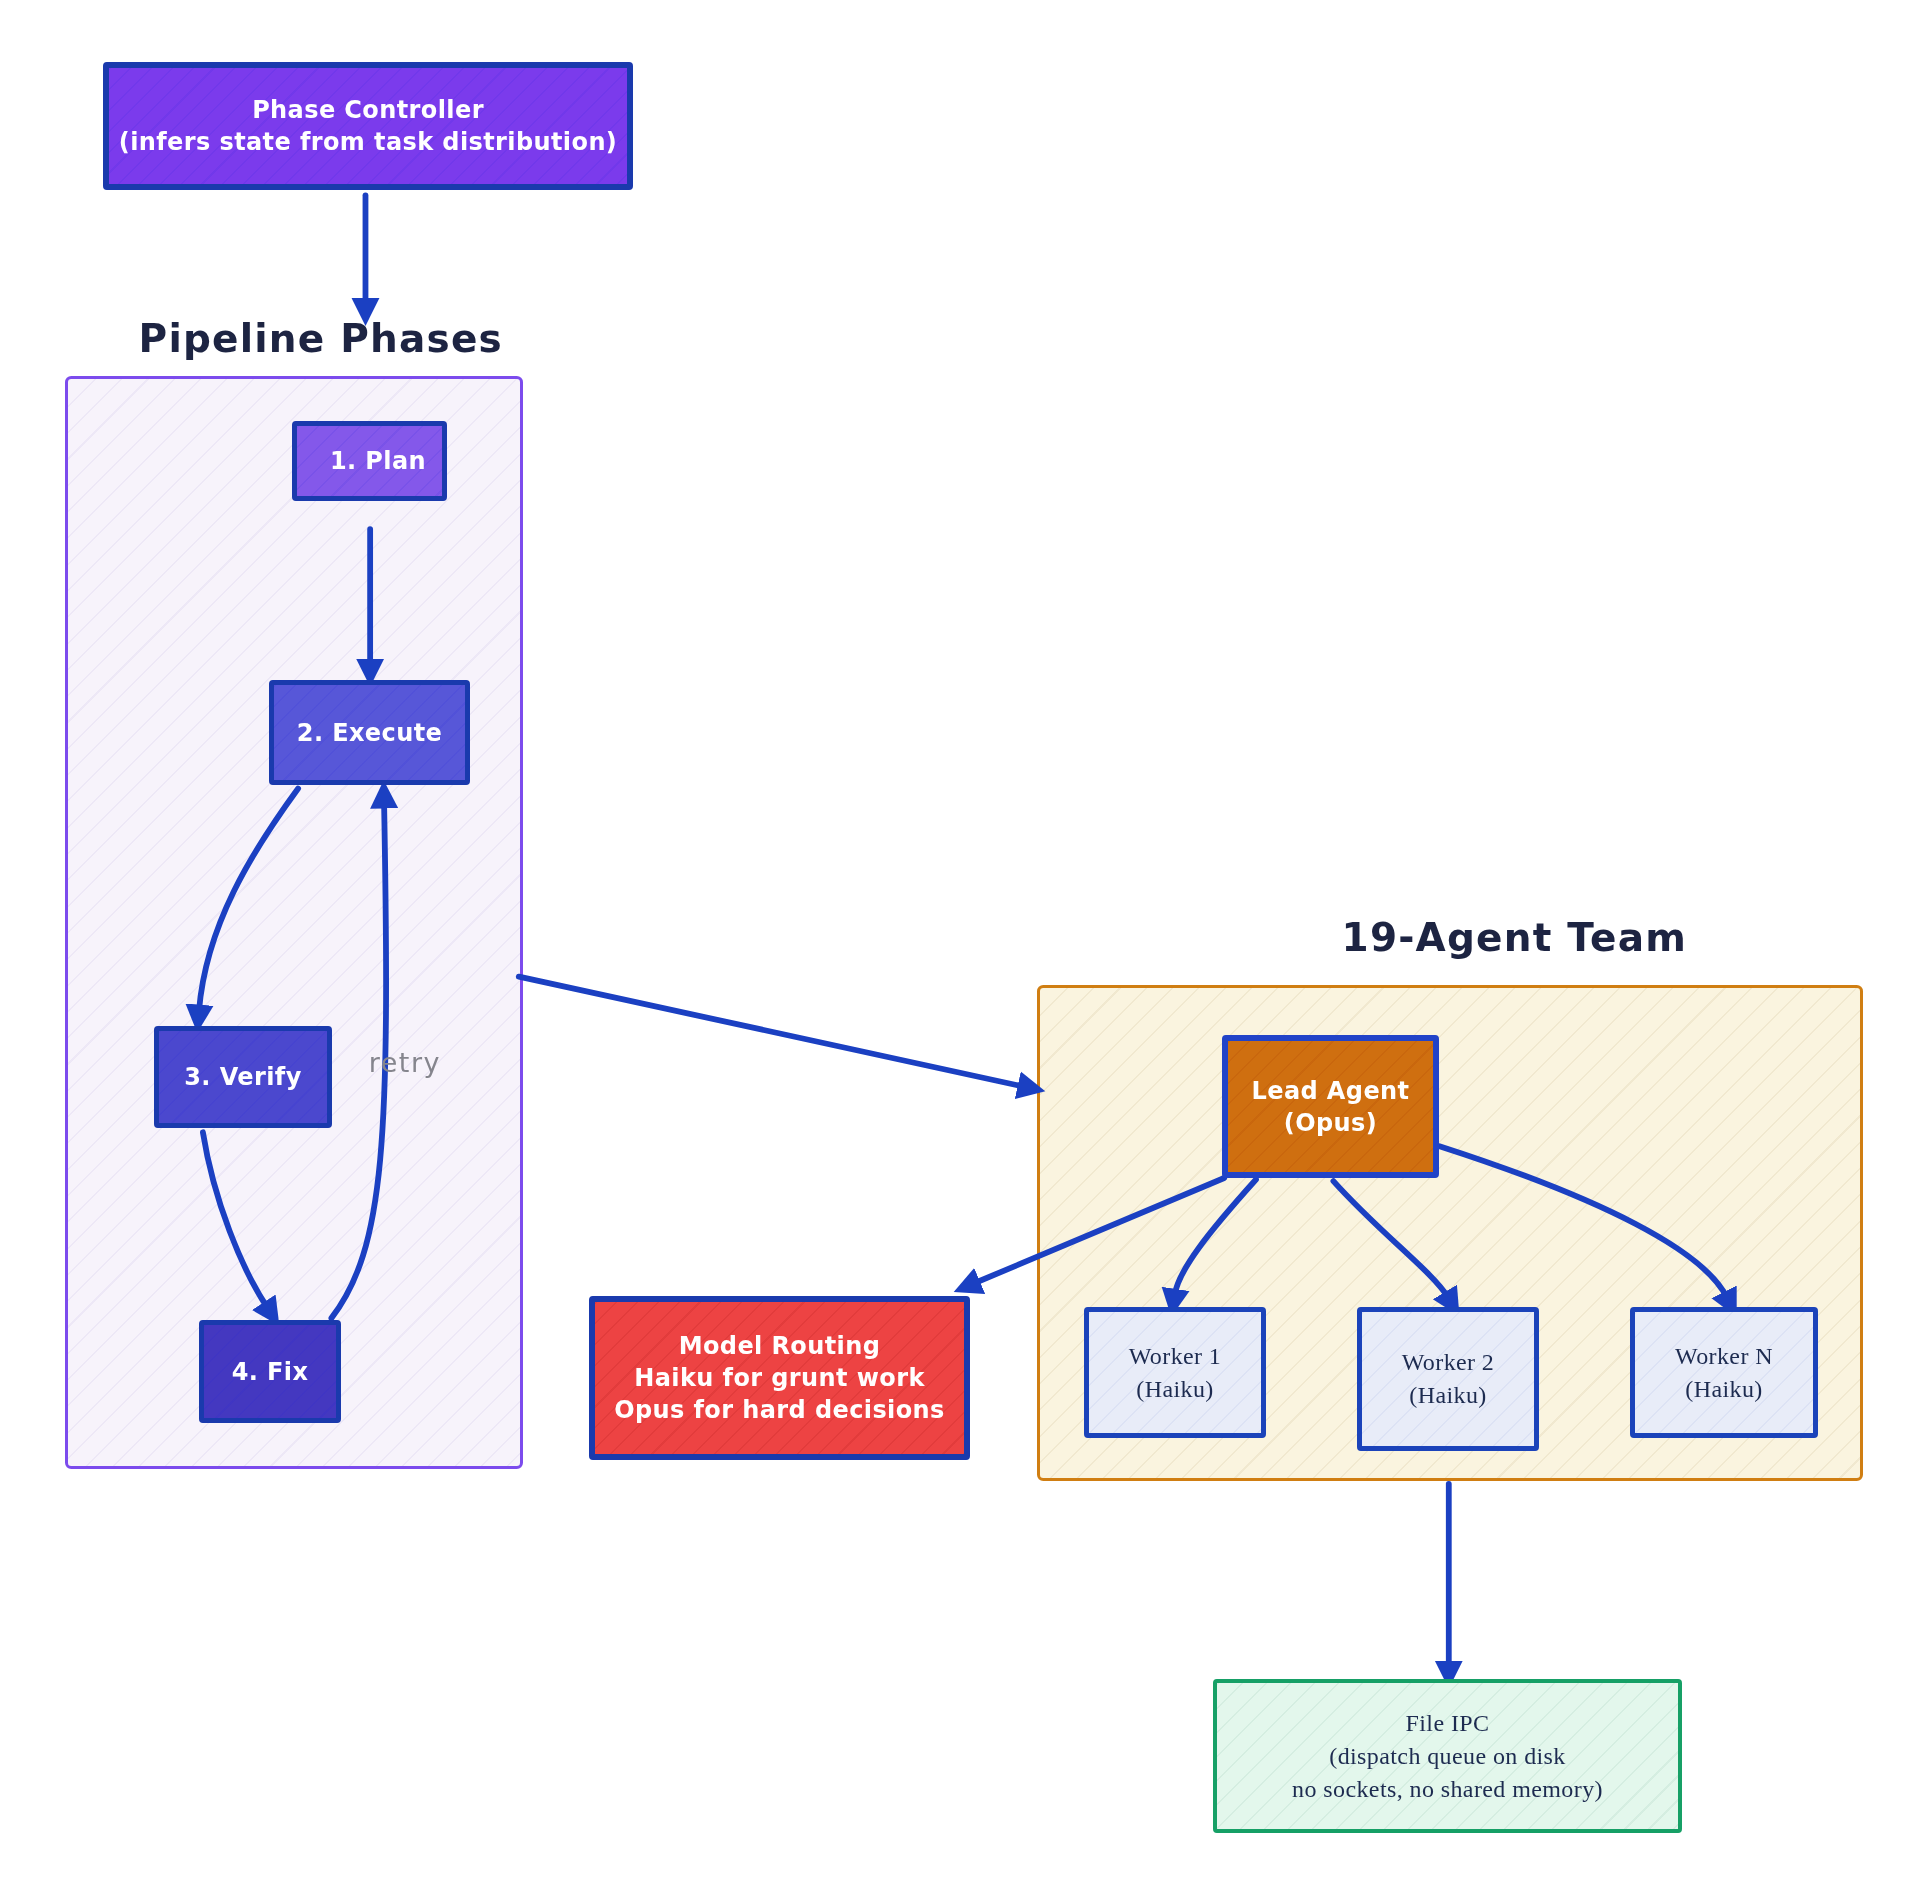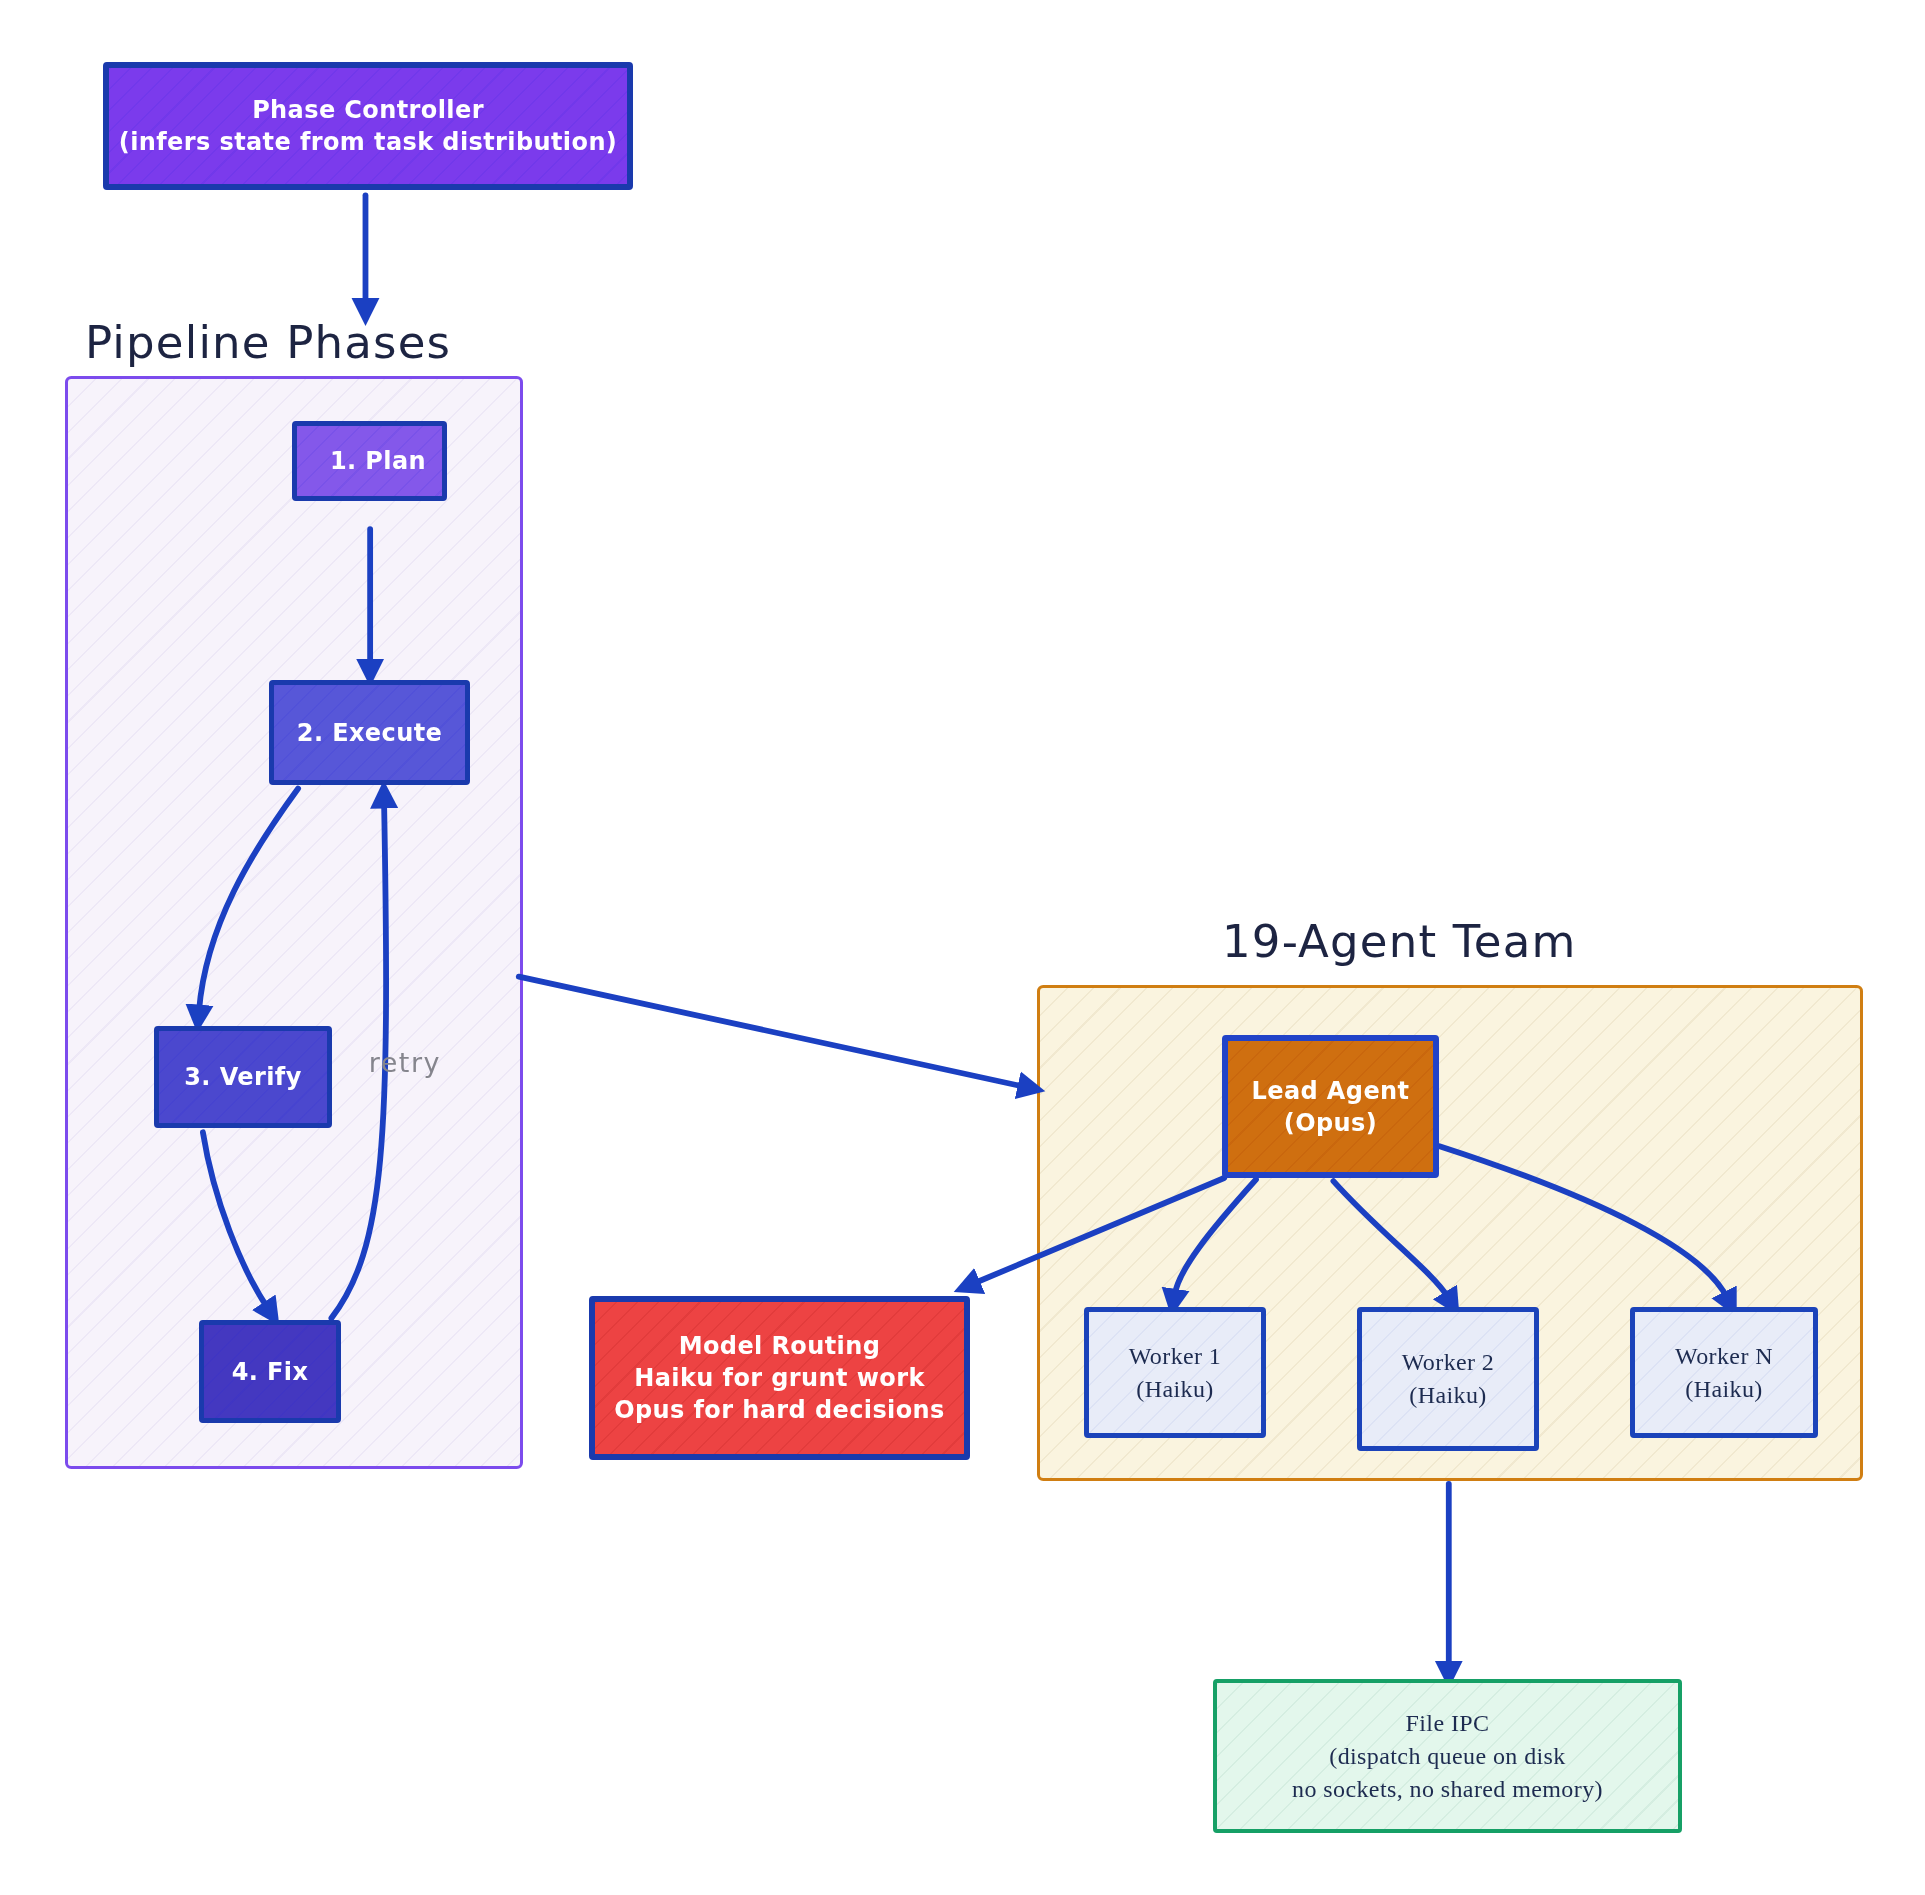--- a/index.html
+++ b/index.html
@@ -50,24 +50,24 @@
     background-image: repeating-linear-gradient(135deg, rgba(120,140,210,0.10) 0 1.5px, transparent 1.5px 17px);
   }
   .hatch-faint-green {
     background-image: repeating-linear-gradient(135deg, rgba(110,170,145,0.12) 0 1.5px, transparent 1.5px 17px);
   }
   .label-white { color: var(--text-light, #fff); font-weight: 700; font-size: 24px; line-height: 32px; }
   .label-dark  { color: var(--ink-dark, #1d2b50); font-weight: 500; font-size: 24px; line-height: 33px; font-family: Liberation Serif, serif; }
   .section-title {
     position: absolute;
     color: var(--ink-title, #1d2442);
-    font-size: 45px;
-    font-weight: 400;
+    font-size: 39px;
+    font-weight: 700;
     letter-spacing: 1.2px;
-    text-align: left;
+    text-align: right;
     white-space: nowrap;
   }
   .retry-label {
     position: absolute;
     color: var(--retry-gray, #85858d);
     font-size: 27px;
     letter-spacing: 1.5px;
   }
   
   #phase-box   { left: 103px; top: 62px;  width: 530px; height: 128px;

